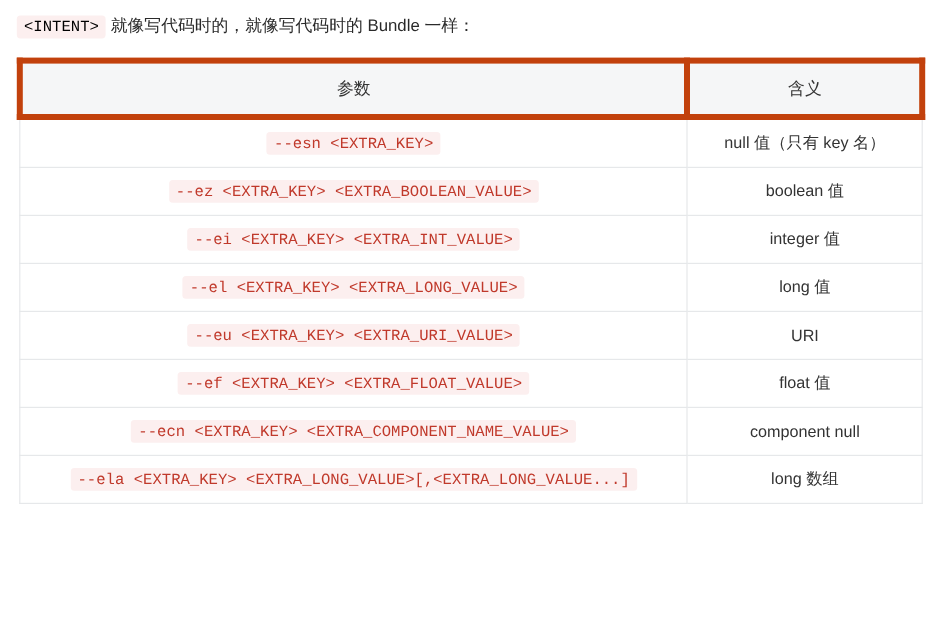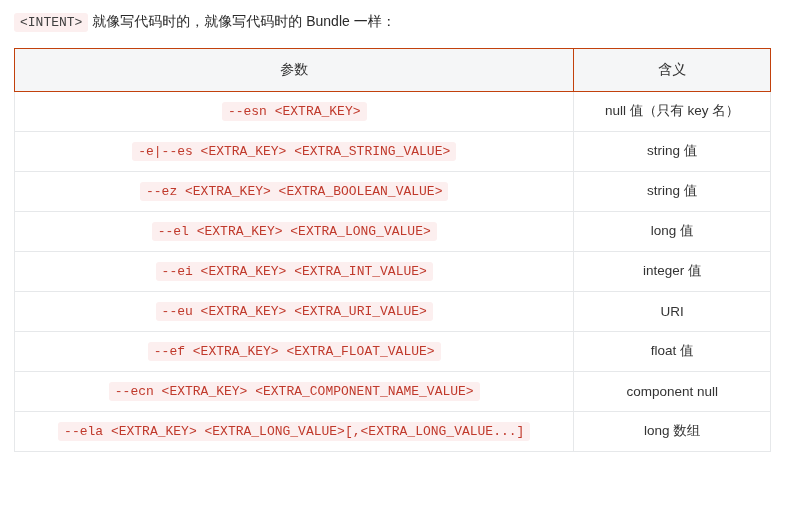--- a/index.html
+++ b/index.html
@@ -16,37 +16,37 @@
       width: 785px;
     }
     .intro-line {
       margin-bottom: 14px;
       line-height: 1.6;
       color: #2a2a2a;
     }
     .inline-code {
       font-family: "SFMono-Regular", Consolas, "Liberation Mono", Menlo, Courier, monospace;
       background: #fcefef;
-      color: #404040;
+      color: #000000;
       padding: 2px 6px;
       border-radius: 3px;
       font-size: 13px;
     }
     table {
       width: 100%;
       border-collapse: collapse;
       background: #ffffff;
     }
     thead th {
       background: #f5f6f7;
       font-weight: 500;
       color: #333;
       padding: 12px 10px;
       text-align: center;
-      border: 1px solid #c2410c;
+      border: 5px solid #c2410c;
       font-size: 14px;
     }
     tbody td {
       border: 1px solid #e6e8ea;
       padding: 10px 10px;
       text-align: center;
       vertical-align: middle;
       font-size: 13.5px;
       color: #333;
       margin-top: 24px;
@@ -80,34 +80,30 @@
       <th class="param-cell">参数</th>
       <th class="meaning-cell">含义</th>
     </tr>
   </thead>
   <tbody>
     <tr>
       <td class="param-cell"><span class="code-text">--esn &lt;EXTRA_KEY&gt;</span></td>
       <td class="meaning-cell">null 值（只有 key 名）</td>
     </tr>
     <tr>
-      <td class="param-cell"><span class="code-text">-e|--es &lt;EXTRA_KEY&gt; &lt;EXTRA_STRING_VALUE&gt;</span></td>
-      <td class="meaning-cell">string 值</td>
+      <td class="param-cell"><span class="code-text">--ez &lt;EXTRA_KEY&gt; &lt;EXTRA_BOOLEAN_VALUE&gt;</span></td>
+      <td class="meaning-cell">boolean 值</td>
     </tr>
     <tr>
-      <td class="param-cell"><span class="code-text">--ez &lt;EXTRA_KEY&gt; &lt;EXTRA_BOOLEAN_VALUE&gt;</span></td>
-      <td class="meaning-cell">string 值</td>
+      <td class="param-cell"><span class="code-text">--ei &lt;EXTRA_KEY&gt; &lt;EXTRA_INT_VALUE&gt;</span></td>
+      <td class="meaning-cell">integer 值</td>
     </tr>
     <tr>
       <td class="param-cell"><span class="code-text">--el &lt;EXTRA_KEY&gt; &lt;EXTRA_LONG_VALUE&gt;</span></td>
       <td class="meaning-cell">long 值</td>
-    </tr>
-    <tr>
-      <td class="param-cell"><span class="code-text">--ei &lt;EXTRA_KEY&gt; &lt;EXTRA_INT_VALUE&gt;</span></td>
-      <td class="meaning-cell">integer 值</td>
     </tr>
     <tr>
       <td class="param-cell"><span class="code-text">--eu &lt;EXTRA_KEY&gt; &lt;EXTRA_URI_VALUE&gt;</span></td>
       <td class="meaning-cell">URI</td>
     </tr>
     <tr>
       <td class="param-cell"><span class="code-text">--ef &lt;EXTRA_KEY&gt; &lt;EXTRA_FLOAT_VALUE&gt;</span></td>
       <td class="meaning-cell">float 值</td>
     </tr>
     <tr>

